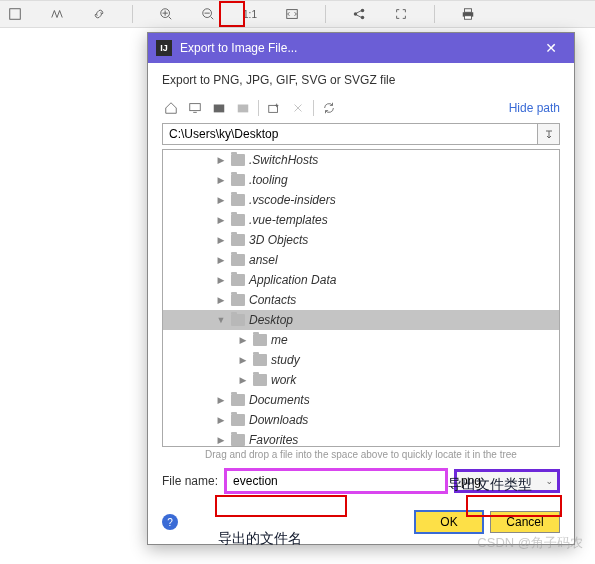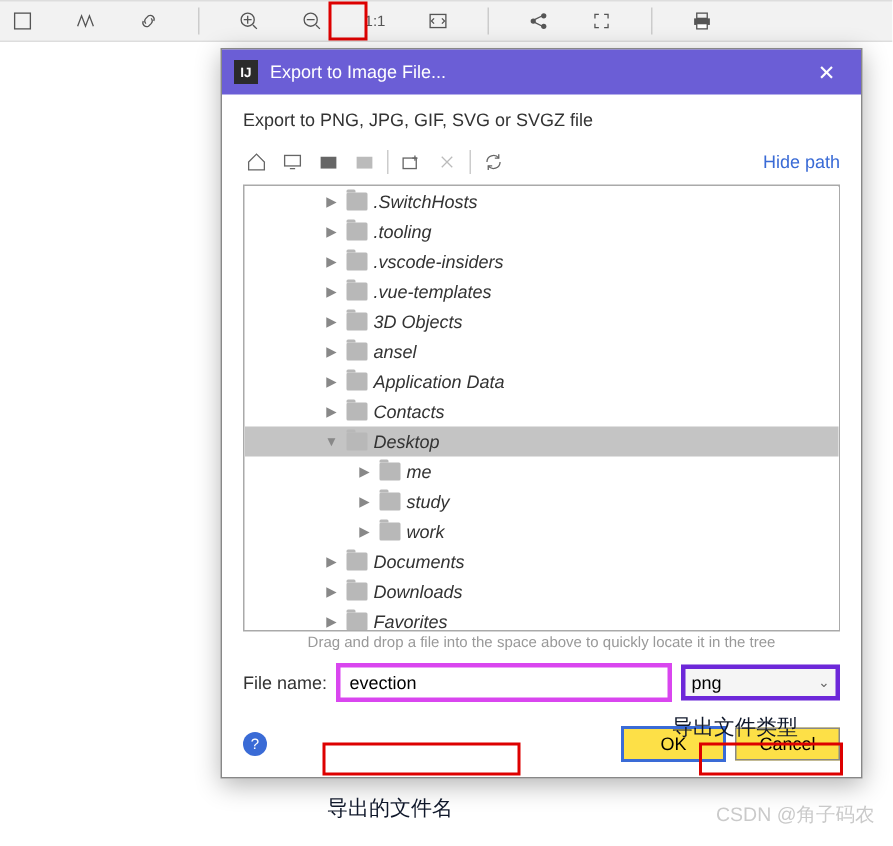--- a/index.html
+++ b/index.html
@@ -165,20 +165,28 @@
       <div style="width:1px;height:16px;background:#ccc"></div>
       <div class="ico">
           <svg viewBox="0 0 16 16">
             <path d="M3 8a5 5 0 019-3M13 8a5 5 0 01-9 3" fill="none" stroke="currentColor"></path>
             <path d="M12 2v3h-3M4 14v-3h3" fill="none" stroke="currentColor"></path>
           </svg>
         </div>
       <span class="hide-path">Hide path</span>
     </div>
 
+    <div class="path-input-row">
+      <input class="path-input" value="C:\Users\ky\Desktop" style="">
+      <div class="path-btn">
+          <svg width="10" height="10" viewBox="0 0 10 10">
+            <path d="M2 2h6M5 2v6M3 7l2 2 2-2" fill="none" stroke="#666"></path>
+          </svg>
+        </div>
+    </div>
 
     <div class="tree-container" id="tree">
         <div class="tree-row">
           <span class="tree-indent" style="width:44px"></span>
           <span class="tree-arrow">▶</span>
           <span class="tree-folder"></span>
           <span class="tree-label">.SwitchHosts</span>
         </div>
         <div class="tree-row">
           <span class="tree-indent" style="width:44px"></span>

